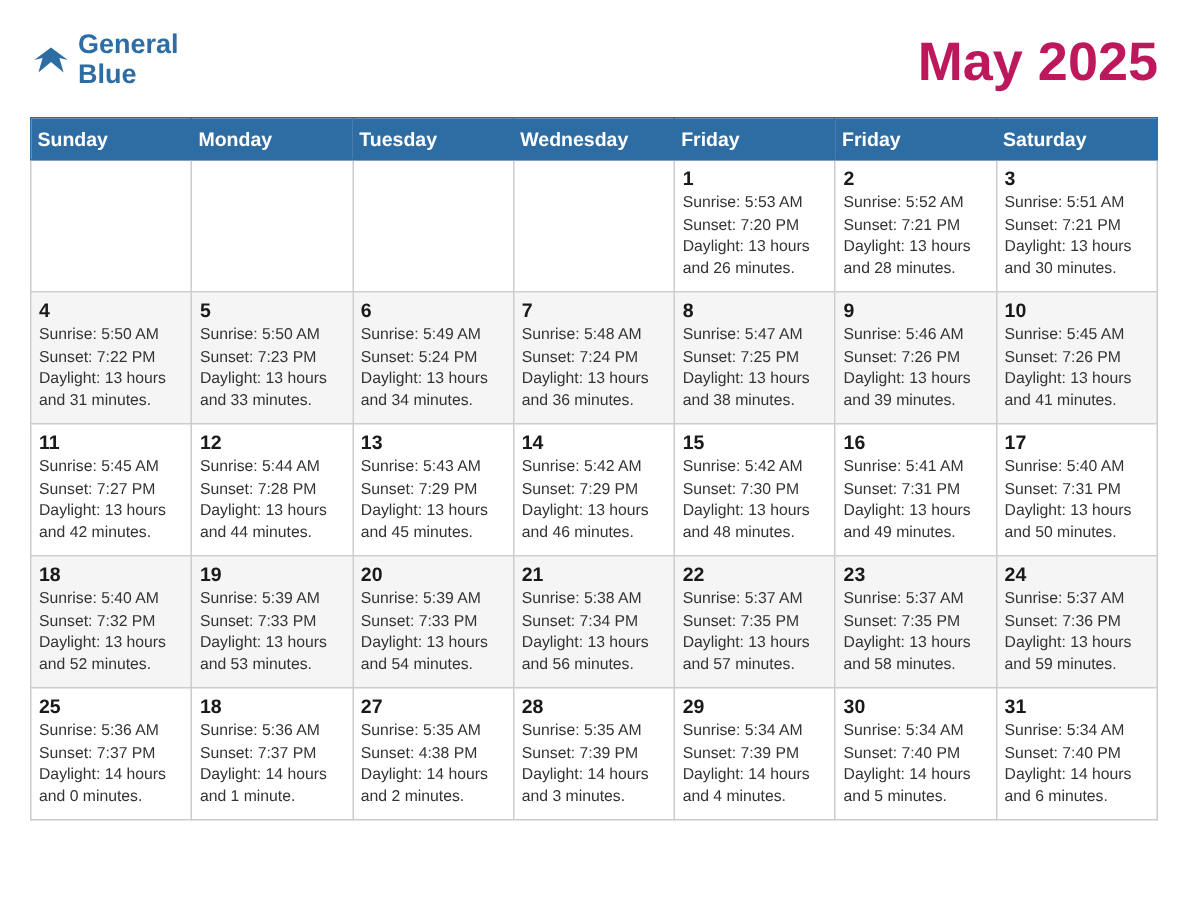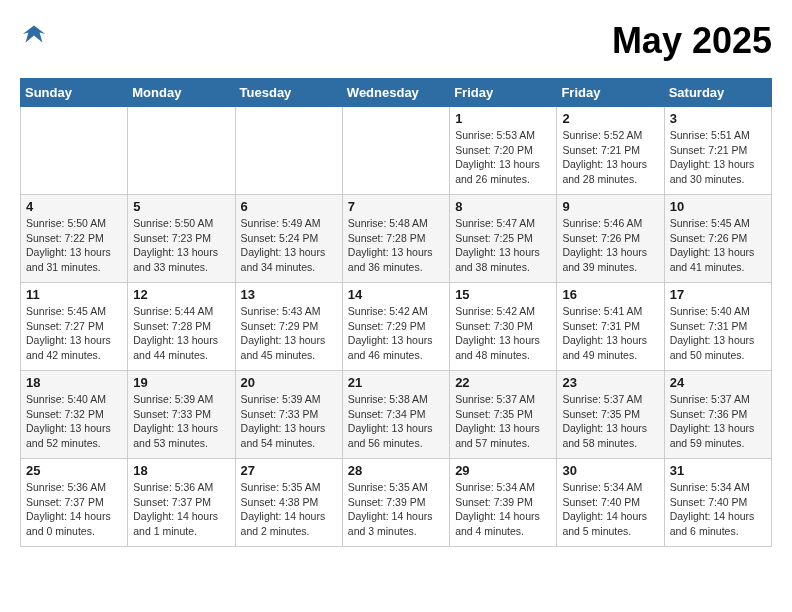--- a/index.html
+++ b/index.html
@@ -33,21 +33,21 @@
     .logo-bird {
       width: 28px;
       height: 28px;
     }
     .title-block {
       text-align: right;
     }
     .month-title {
       font-size: 36px;
       font-weight: bold;
-      color: #000000;
+      color: #be185d;
     }
     .location {
       font-size: 16px;
       color: #444;
     }
     table {
       width: 100%;
       border-collapse: collapse;
       font-size: 11px;
     }
@@ -90,20 +90,24 @@
     }
   </style>
 </head>
 <body>
 
 <div class="header">
   <div class="logo">
     <svg class="logo-bird" viewBox="0 0 40 40">
       <polygon points="20,8 36,20 28,18 32,32 20,22 8,32 12,18 4,20" fill="#2e6da4"></polygon>
     </svg>
+    <div class="logo-text">
+      <span>General</span><br>
+      <span style="color:#2e6da4">Blue</span>
+    </div>
   </div>
   <div class="title-block">
     <div class="month-title">May 2025</div>
   </div>
 </div>
 
 <table>
   <thead>
     <tr>
     <th>Sunday</th>
@@ -161,21 +165,21 @@
         <td>
           <span class="day-num">6</span>
           <div class="day-info">Sunrise: 5:49 AM
 Sunset: 5:24 PM
 Daylight: 13 hours
 and 34 minutes.</div>
         </td>
         <td>
           <span class="day-num">7</span>
           <div class="day-info">Sunrise: 5:48 AM
-Sunset: 7:28 PM
+Sunset: 7:24 PM
 Daylight: 13 hours
 and 36 minutes.</div>
         </td>
         <td>
           <span class="day-num">8</span>
           <div class="day-info">Sunrise: 5:47 AM
 Sunset: 7:25 PM
 Daylight: 13 hours
 and 38 minutes.</div>
         </td>

